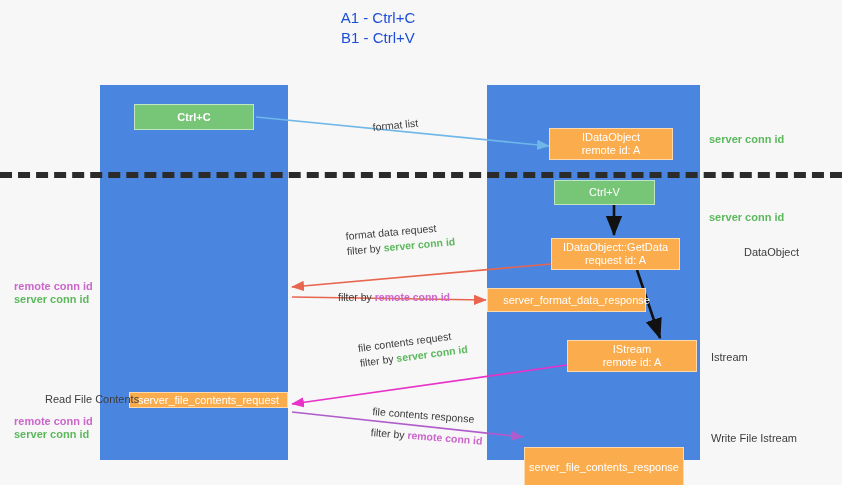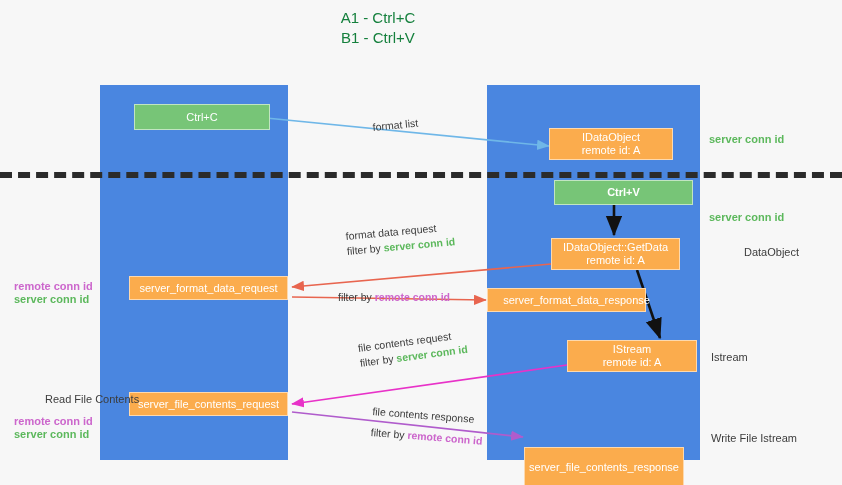--- a/index.html
+++ b/index.html
@@ -7,21 +7,21 @@
     width:842px;height:485px;
     background:#f7f7f7;
     font-family:"Liberation Sans","DejaVu Sans",sans-serif;
     overflow:hidden;position:relative;
   }
   #stage{position:absolute;left:0;top:0;width:842px;height:485px;}
   svg#wires{position:absolute;left:0;top:0;width:842px;height:485px;pointer-events:none;}
 
   .title{
     position:absolute;left:0;top:8px;width:756px;text-align:center;
-    font-size:15px;color:#15803d;line-height:20px;white-space:pre;
+    font-size:15px;color:#1d4ed8;line-height:20px;white-space:pre;
   }
 
   .col-head{
     position:absolute;text-align:center;font-size:11.5px;color:#3c3c3c;
     line-height:13px;white-space:pre;
   }
 
   .lane{position:absolute;background:#4a86e0;}
 
   .node{
@@ -100,38 +100,37 @@
 
     <path d="M292,297 L486,300" stroke="#e8654f" stroke-width="1.6" fill="none" marker-end="url(#ahRed)"></path>
 
     <path d="M637,270 L660,338" stroke="#111111" stroke-width="2.6" fill="none" marker-end="url(#ahBlk)"></path>
 
     <path d="M567,365 L292,404" stroke="#e832c8" stroke-width="1.6" fill="none" marker-end="url(#ahMag)"></path>
 
     <path d="M292,412 L523,437" stroke="#b05ccc" stroke-width="1.6" fill="none" marker-end="url(#ahPur)"></path>
   </svg>
 
-  <div class="node green" style="left:134px;top:104px;width:136px;height:26px;">Ctrl+C</div>
+  <div class="node green" style="left:134px;top:104px;width:120px;height:26px;font-weight:bold;">Ctrl+C</div>
 
   <div class="node orange" style="left:549px;top:128px;width:124px;height:32px;">IDataObject
 remote id: A</div>
 
-  <div class="node green" style="left:554px;top:180px;width:139px;height:25px;font-weight:bold;">Ctrl+V</div>
+  <div class="node green" style="left:554px;top:180px;width:101px;height:25px;">Ctrl+V</div>
 
   <div class="node orange" style="left:551px;top:238px;width:129px;height:32px;">IDataObject::GetData
-remote id: A</div>
+request id: A</div>
 
-  <div class="node orange" style="left:129px;top:276px;width:159px;height:24px;">server_format_data_request</div>
 
   <div class="node orange" style="left:487px;top:288px;width:159px;height:24px;padding-left:20px;">server_format_data_response</div>
 
   <div class="node orange" style="left:567px;top:340px;width:130px;height:32px;">IStream
 remote id: A</div>
 
-  <div class="node orange" style="left:129px;top:392px;width:159px;height:24px;">server_file_contents_request</div>
+  <div class="node orange" style="left:129px;top:392px;width:159px;height:16px;">server_file_contents_request</div>
 
   <div class="node orange" style="left:524px;top:447px;width:160px;height:40px;">server_file_contents_response</div>
 
   <div class="edge-label rot" style="left:372px;top:120px;transform:rotate(-5.5deg);">
     <span>format list</span>
   </div>
 
   <div class="edge-label rot" style="left:345px;top:229px;transform:rotate(-5.2deg);">
     <div>format data request</div>
     <div>

